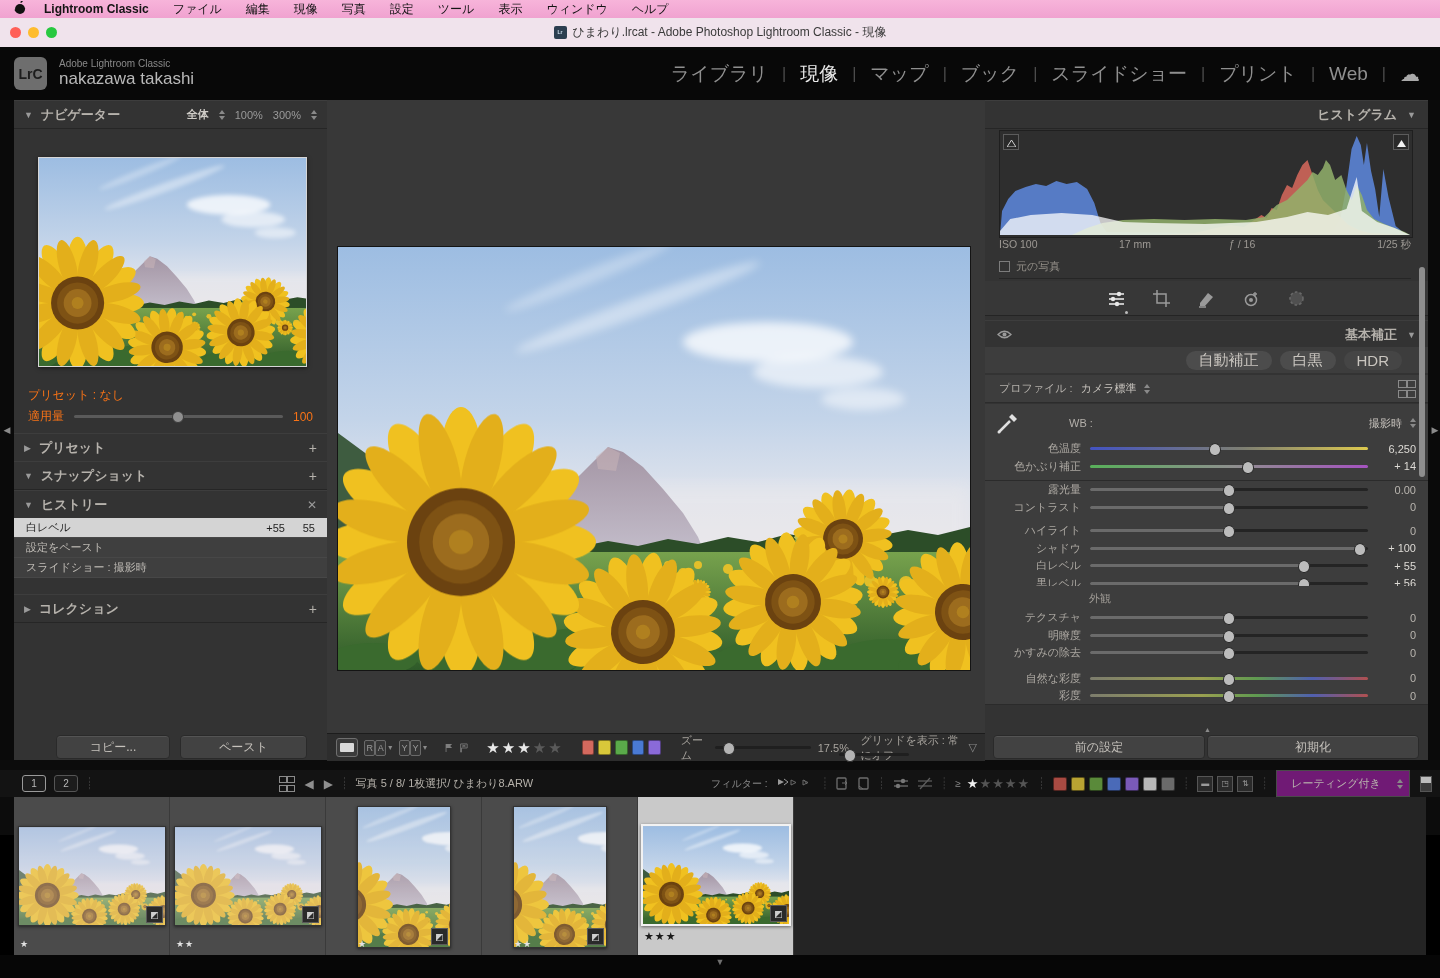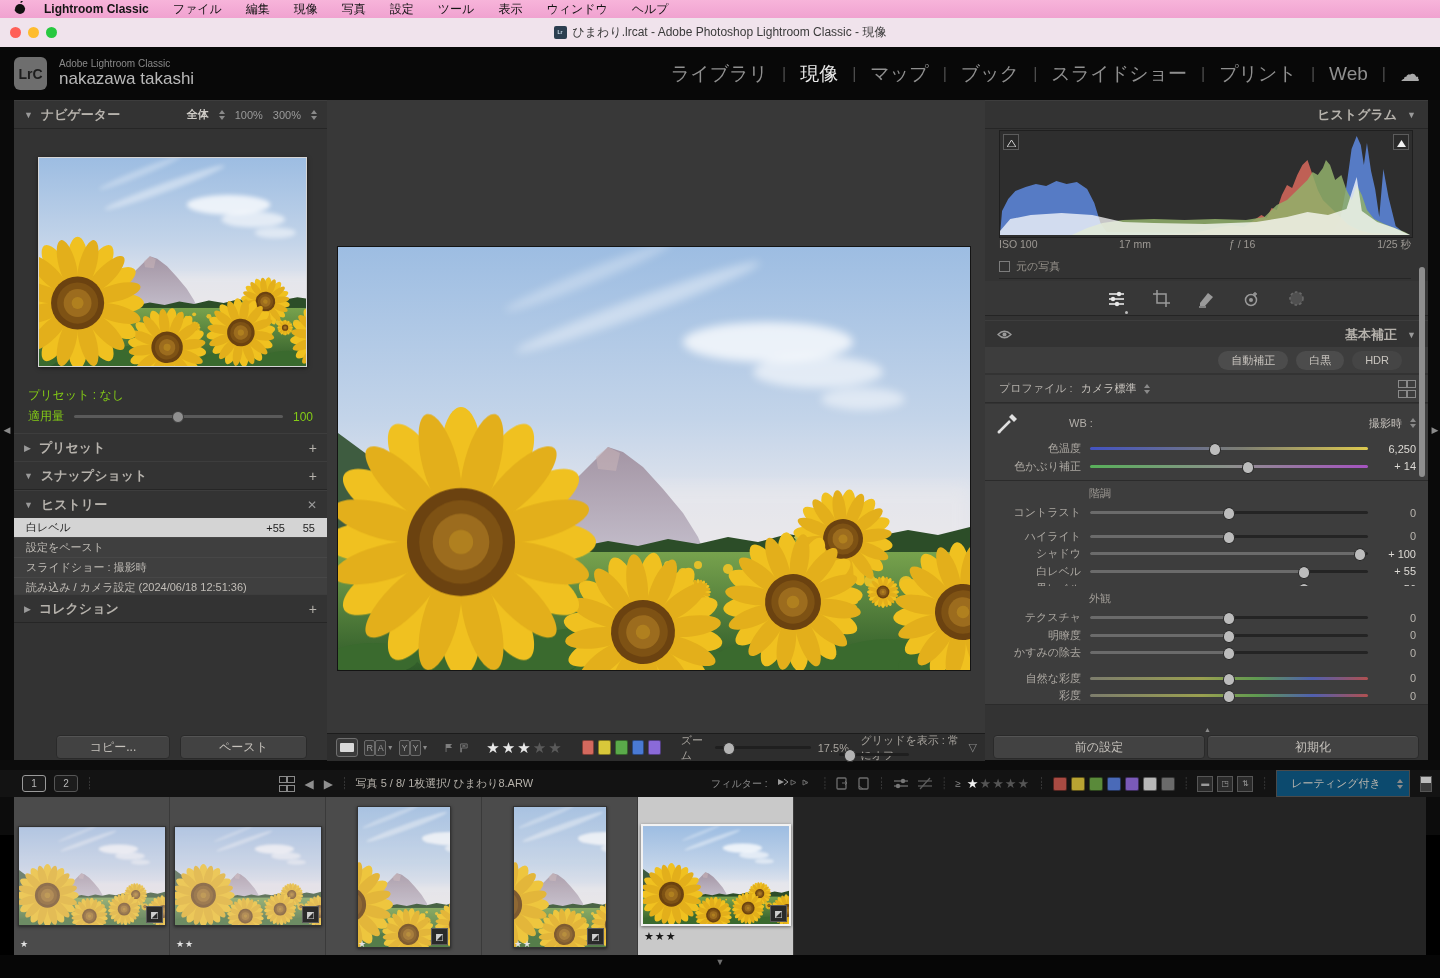--- a/index.html
+++ b/index.html
@@ -50,21 +50,21 @@
   .ph .tri{font-size:9px;margin-right:8px;color:#9a9a9a;}
   .ph .right{margin-left:auto;display:flex;gap:10px;align-items:center;font-weight:normal;}
   .navzoom{font-size:11px;color:#9a9a9a;display:flex;gap:12px;align-items:center;}
   .navzoom b{font-weight:bold;color:#cfccc7;}
   .spin{display:inline-flex;flex-direction:column;gap:2px;}
   .spin i{width:0;height:0;border-left:3px solid transparent;border-right:3px solid transparent;}
   .spin i.up{border-bottom:4px solid #8a8a8a;}
   .spin i.dn{border-top:4px solid #8a8a8a;}
   #navpreview{left:24px;top:57px;width:267px;height:208px;border:1px solid #d6d6d6;
     box-shadow:0 1px 4px rgba(0,0,0,.55);background:#222;}
-  #presetdim{left:0;top:281px;width:313px;height:52px;color:#84cc16;border-bottom:1px solid #262626;}
+  #presetdim{left:0;top:281px;width:313px;height:52px;color:#f97316;border-bottom:1px solid #262626;}
   #presetdim .pline{padding:6px 14px 2px;}
   #presetdim .arow{display:flex;align-items:center;padding:2px 14px;gap:10px;}
   .dimtrack{flex:1;height:3px;background:#5a5a5a;border-radius:2px;position:relative;}
   .dimthumb{position:absolute;top:-4px;left:50%;width:10px;height:10px;border-radius:50%;
     background:#8f8f8f;border:1px solid #3a3a3a;transform:translateX(-50%);}
   .plus{color:#b6b2ac;font-size:14px;font-weight:normal;}
   .xicon{color:#9a9a9a;font-size:12px;font-weight:normal;}
   #history-list{background:#3f3f3f;}
   .hrow{height:19px;display:flex;align-items:center;padding:0 12px;font-size:11px;color:#c2beb8;
     border-bottom:1px solid #474747;}
@@ -108,21 +108,21 @@
   #origrow{left:14px;top:158px;width:412px;height:16px;display:flex;align-items:center;gap:6px;color:#949089;
     border-bottom:1px solid #262626;padding-bottom:4px;}
   .cb{width:9px;height:9px;border:1px solid #7c7c7c;background:transparent;}
   #toolstrip{left:0;top:181px;width:443px;height:34px;background:#373737;border-bottom:1px solid #242424;
     display:flex;align-items:center;justify-content:center;gap:26px;}
   #toolstrip svg{width:19px;height:19px;}
   .tooldot{position:absolute;left:140px;top:211px;width:3px;height:3px;border-radius:50%;background:#bbb;}
   .pillrow{position:absolute;left:0;top:247px;width:443px;height:26px;display:flex;justify-content:flex-end;
     align-items:center;gap:8px;padding-right:26px;box-sizing:border-box;background:#3d3d3d;}
   .pill{background:#4c4c4c;border-radius:11px;height:19px;padding:0 13px;display:flex;align-items:center;
-    color:#c9c5bf;font-size:11px;}
+    color:#c9c5bf;font-size:15px;}
   .pill.dark{background:#454545;}
   #profilerow{left:0;top:275px;width:443px;height:28px;background:#3d3d3d;border-bottom:1px solid #2c2c2c;
     display:flex;align-items:center;padding:0 14px;box-sizing:border-box;gap:8px;}
   .gridicon{margin-left:auto;display:grid;grid-template-columns:7px 7px;gap:2px;}
   .gridicon i{width:7px;height:6px;border:1px solid #8a8a8a;}
   .block{position:absolute;left:0;width:443px;background:#3d3d3d;border-bottom:1px solid #2b2b2b;}
   .srow{display:flex;align-items:center;height:17.5px;padding:0 12px 0 10px;}
   .slabel{width:86px;text-align:right;margin-right:9px;color:#aca8a2;}
   .strack{flex:1;height:3px;border-radius:2px;position:relative;background:#242424;}
   .sfill{position:absolute;left:0;top:0;height:3px;background:#6b6b6b;border-radius:2px;}
@@ -142,21 +142,21 @@
     font-size:11px;color:#9b978f;}
   .winbtn{width:22px;height:15px;border:1px solid #555;border-radius:3px;color:#b9b9b9;font-size:10px;
     display:flex;align-items:center;justify-content:center;background:#1c1c1c;}
   .winbtn.active{border-color:#9a9a9a;}
   .arr{color:#8f8f8f;font-size:12px;}
   .fsep{color:#3a3a3a;margin:0 8px;}
   .fchip{width:12px;height:12px;border-radius:2px;border:1px solid rgba(0,0,0,.5);}
   .fstars{font-size:13px;letter-spacing:1px;}
   .fstars .on{color:#f0f0f0;}
   .fstars .off{color:#555;}
-  .ratingdd{height:17px;border:1px solid #4a4a4a;background:#0c4a6e;display:flex;align-items:center;
+  .ratingdd{height:17px;border:1px solid #4a4a4a;background:#701a75;display:flex;align-items:center;
     padding:4px 6px;gap:8px;color:#b9b5ae;}
   .viewbtn{width:14px;height:14px;border:1px solid #565656;background:#2a2a2a;display:flex;
     align-items:center;justify-content:center;color:#9a9a9a;font-size:8px;}
   #thumbrow{left:14px;top:750px;width:1412px;height:158px;background:#272727;display:flex;}
   .cell{width:155px;height:158px;background:#4b4b4b;border-right:1px solid #3a3a3a;position:relative;}
   .cell.sel{background:#c9c9c9;}
   .cell .img{position:absolute;box-shadow:0 1px 3px rgba(0,0,0,.5);}
   .cell .img.land{left:4px;top:29px;width:146px;height:98px;border:1px solid #333;}
   .cell .img.port{left:31px;top:9px;width:92px;height:140px;border:1px solid #333;}
   .cell.sel .img.land{border:2px solid #f2f2f2;left:3px;top:27px;}
@@ -415,23 +415,20 @@
         <span>白レベル</span>
         <span class="d1">+55</span>
         <span class="d2">55</span>
       </div>
       <div class="hrow">
         <span>設定をペースト</span>
       </div>
       <div class="hrow">
         <span>スライドショー : 撮影時</span>
       </div>
-      <div class="hrow">
-        <span>読み込み / カメラ設定 (2024/06/18 12:51:36)</span>
-      </div>
     </div>
     <div class="ph abs" style="left:0;top:494px;width:293px;">
       <span class="tri">▶</span>
       <span>コレクション</span>
       <span class="right plus">+</span>
     </div>
     <div class="panelbtn" style="left:42px;top:635px;width:112px;">コピー...</div>
     <div class="panelbtn" style="left:166px;top:635px;width:125px;">ペースト</div>
   </div>
 
@@ -611,21 +608,28 @@
       <div class="srow">
         <span class="slabel">色かぶり補正</span>
         <span class="strack grad-tint">
             <span class="sthumb" style="left:57%"></span>
           </span>
         <span class="sval hot">+ 14</span>
       </div>
     </div>
 
     <div class="block" style="top:381px;height:133px;">
-      <div class="sectionlabel">階調</div>
+      <div class="srow">
+        <span class="slabel">露光量</span>
+        <span class="strack">
+            <i class="sfill" style="width:50%"></i>
+            <span class="sthumb" style="left:50%"></span>
+          </span>
+        <span class="sval">0.00</span>
+      </div>
       <div class="srow">
         <span class="slabel">コントラスト</span>
         <span class="strack">
             <i class="sfill" style="width:50%"></i>
             <span class="sthumb" style="left:50%"></span>
           </span>
         <span class="sval">0</span>
       </div>
       <div style="height:6px"></div>
       <div class="srow">

